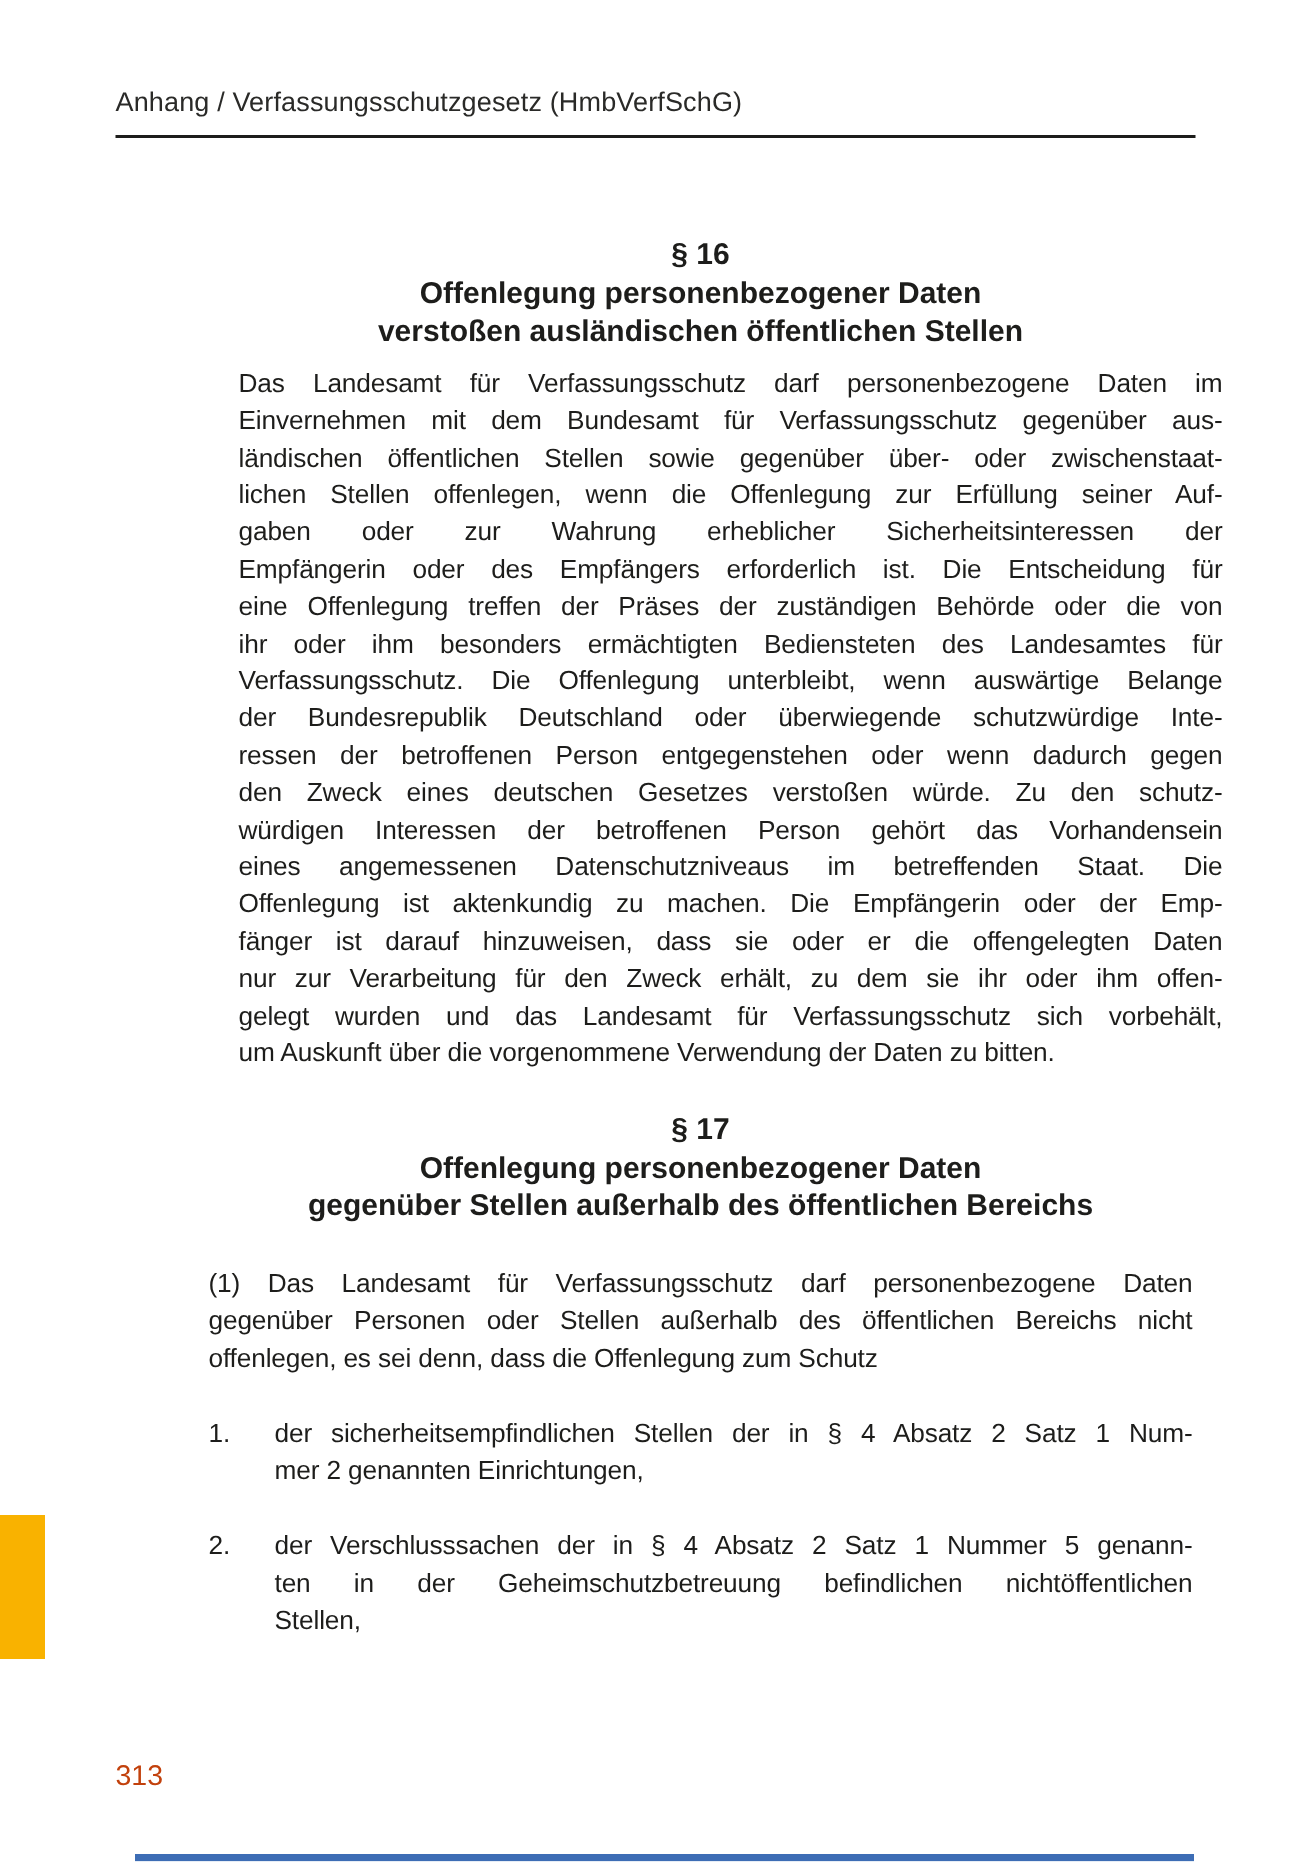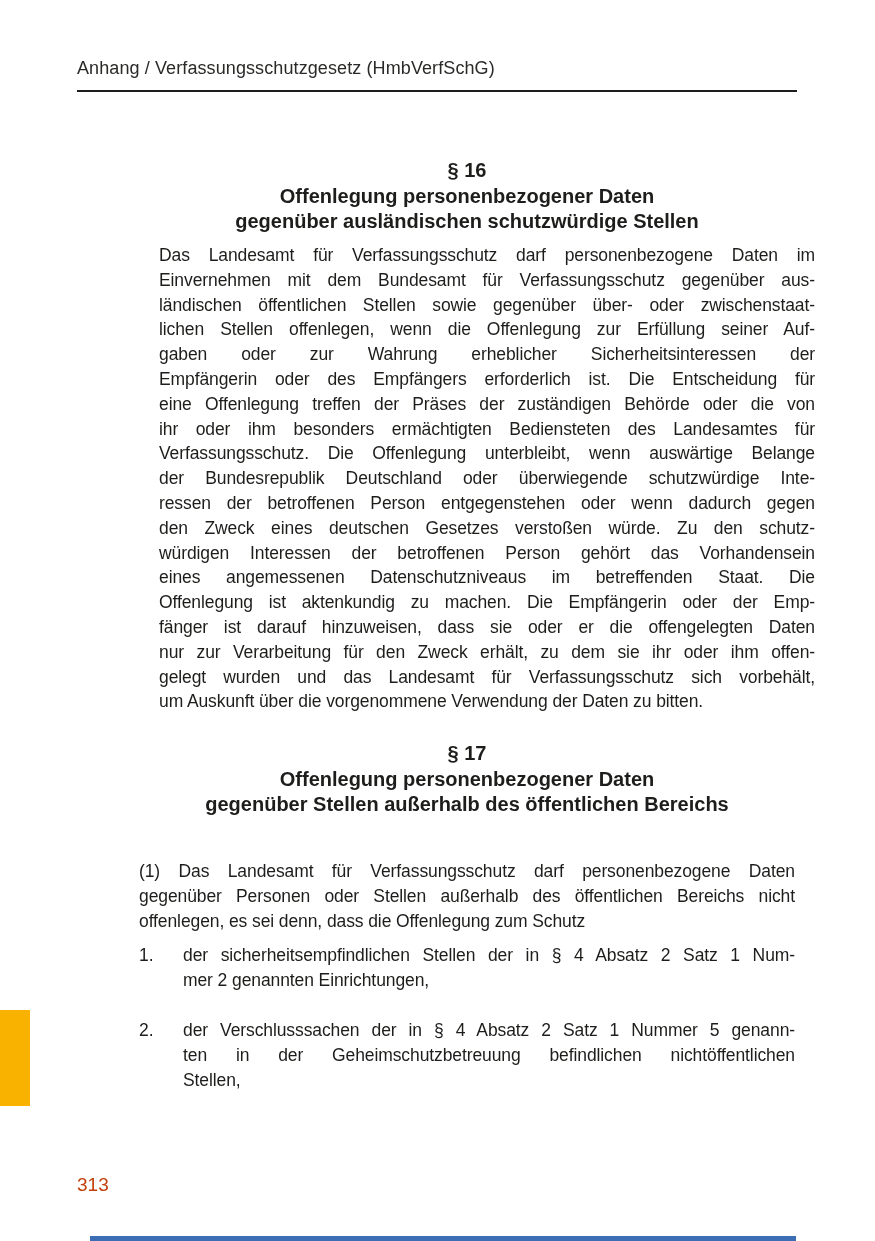--- a/index.html
+++ b/index.html
@@ -43,21 +43,21 @@
   
   .text-block {
     position: absolute;
     left: 139px; width: 656px;
     font-size: 17.5px;
     line-height: 24.8px;
     letter-spacing: -0.1px;
     color: #1d1d1b;
   }
   .sec16-body { top: 243px; margin-left: 20px; }
-  .sec17-p1   { top: 843px; margin-top: 16px; }
+  .sec17-p1   { top: 843px; }
 
   .jline {
     white-space: nowrap;
     text-align: justify;
     text-align-last: justify;
   }
   .jline.last { text-align-last: left; }
 
   
   .num-list {
@@ -99,21 +99,21 @@
 <body>
 
 <div class="page">
 
   <div class="running-header">Anhang / Verfassungsschutzgesetz (HmbVerfSchG)</div>
   <div class="header-rule"></div>
 
   <div class="sec-heading sec16-heading">
     <div>§ 16</div>
     <div>Offenlegung personenbezogener Daten</div>
-    <div>gegenüber ausländischen schutzwürdige Stellen</div>
+    <div>verstoßen ausländischen öffentlichen Stellen</div>
   </div>
 
   <div class="text-block sec16-body">
     <div class="jline">Das Landesamt für Verfassungsschutz darf personenbezogene Daten im</div>
     <div class="jline">Einvernehmen mit dem Bundesamt für Verfassungsschutz gegenüber aus-</div>
     <div class="jline">ländischen öffentlichen Stellen sowie gegenüber über- oder zwischenstaat-</div>
     <div class="jline">lichen Stellen offenlegen, wenn die Offenlegung zur Erfüllung seiner Auf-</div>
     <div class="jline">gaben oder zur Wahrung erheblicher Sicherheitsinteressen der</div>
     <div class="jline">Empfängerin oder des Empfängers erforderlich ist. Die Entscheidung für</div>
     <div class="jline">eine Offenlegung treffen der Präses der zuständigen Behörde oder die von</div>

